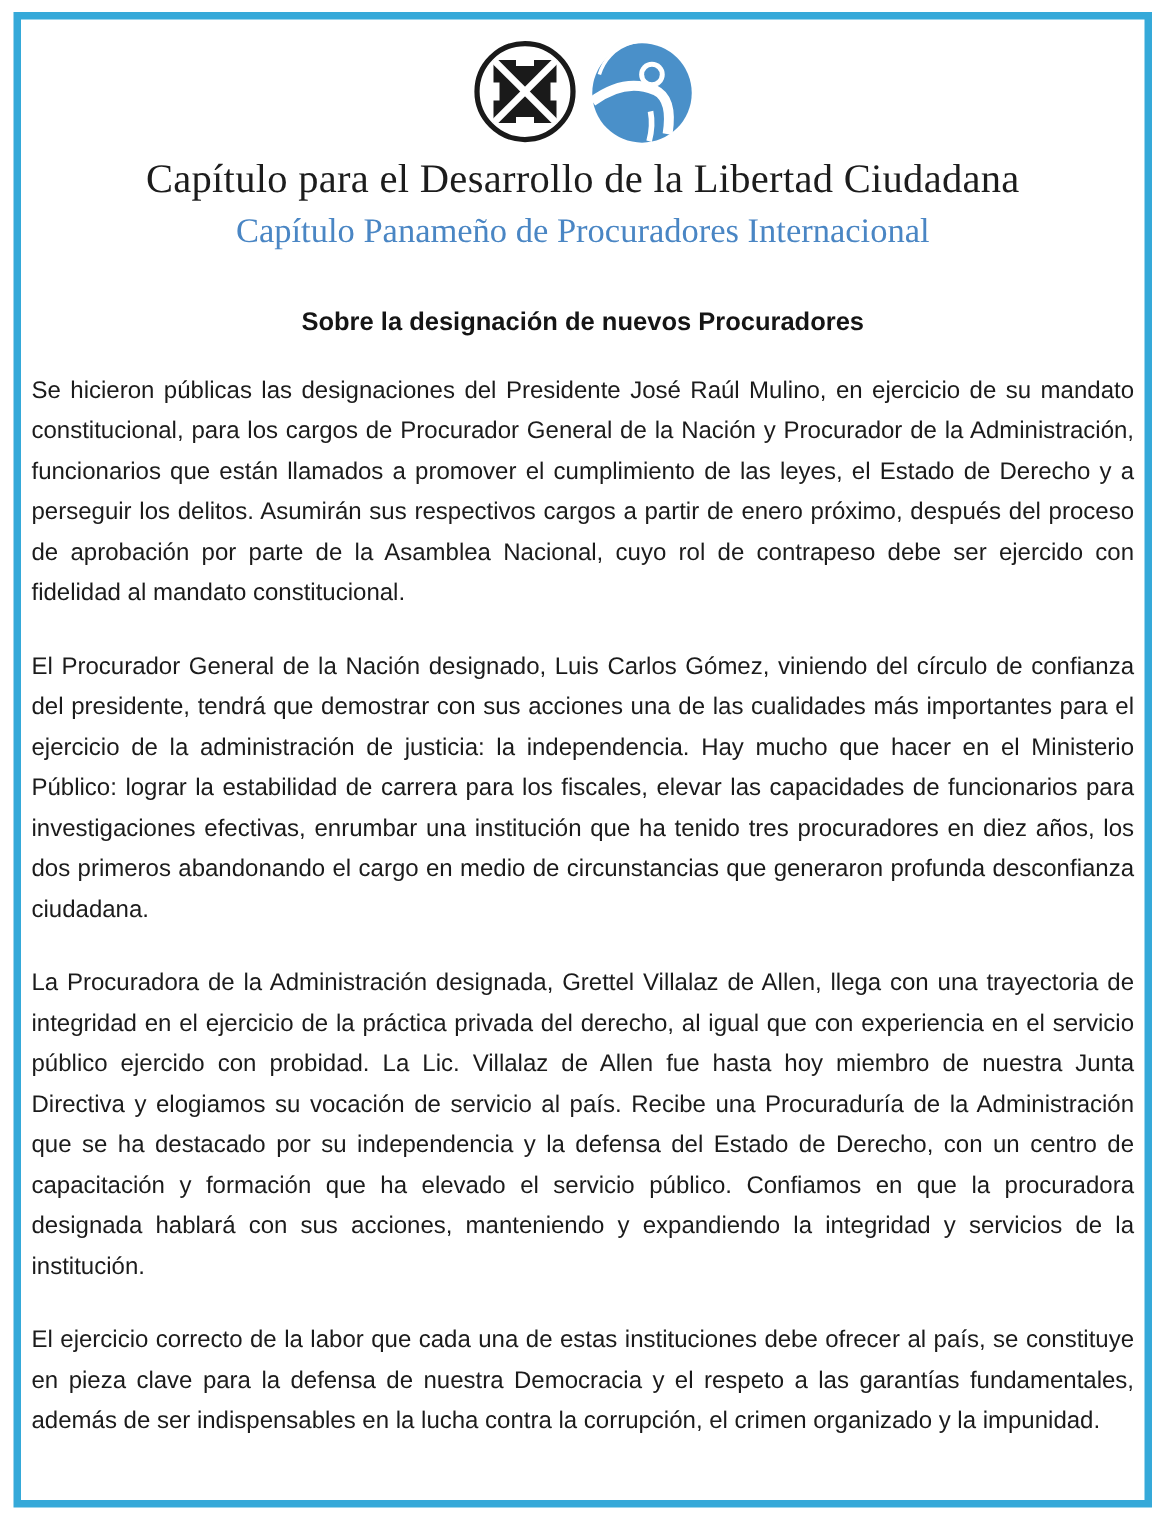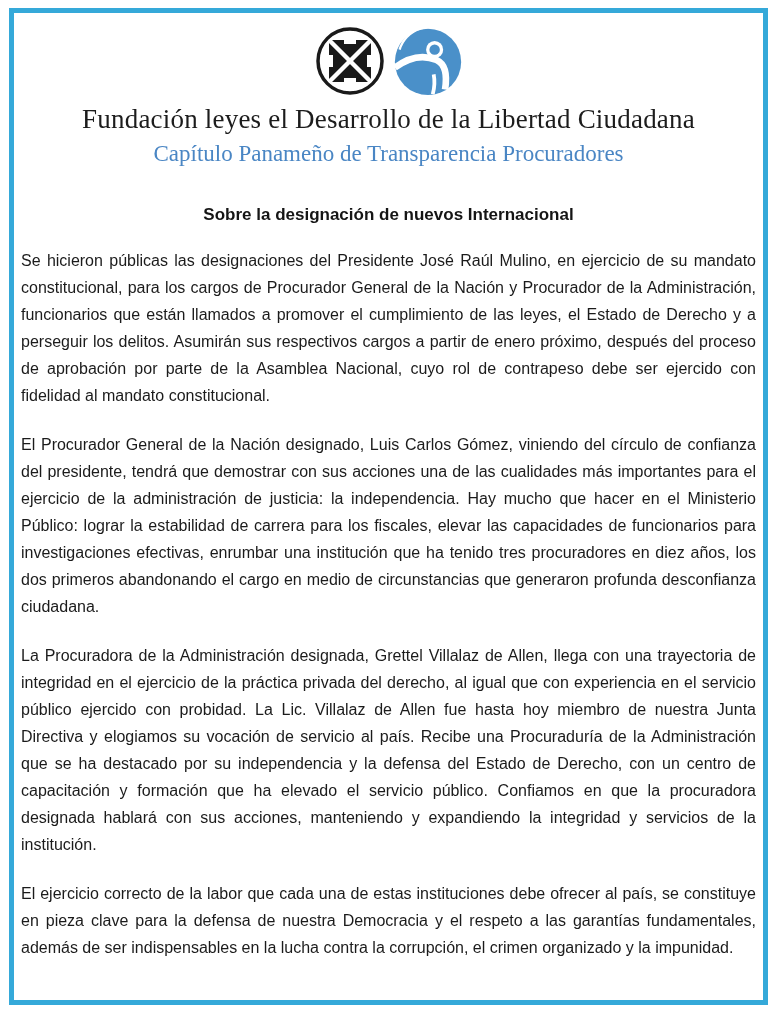--- a/index.html
+++ b/index.html
@@ -96,25 +96,25 @@
 
         <path d="M 3 45 Q 26 28 47 37 Q 60 43 56 68" fill="none" stroke="#ffffff" stroke-width="7"></path>
 
         <path d="M 44 52 Q 46 62 43 73" fill="none" stroke="#ffffff" stroke-width="4"></path>
 
         <circle cx="45" cy="26" r="9" fill="#ffffff"></circle>
         <circle cx="45" cy="26" r="5.5" fill="#4a90c9"></circle>
       </svg>
     </div>
 
-    <div class="org-title">Fundación leyes el Desarrollo de la Libertad Ciudadana</div>
+    <div class="org-title">Capítulo para el Desarrollo de la Libertad Ciudadana</div>
 
-    <div class="org-subtitle">Capítulo Panameño de Transparencia Procuradores</div>
+    <div class="org-subtitle">Capítulo Panameño de Procuradores Internacional</div>
 
-    <div class="doc-heading">Sobre la designación de nuevos Internacional</div>
+    <div class="doc-heading">Sobre la designación de nuevos Procuradores</div>
 
     <div class="body-text">
       <p>Se hicieron públicas las designaciones del Presidente José Raúl Mulino, en ejercicio de su mandato constitucional, para los cargos de Procurador General de la Nación y Procurador de la Administración, funcionarios que están llamados a promover el cumplimiento de las leyes, el Estado de Derecho y a perseguir los delitos. Asumirán sus respectivos cargos a partir de enero próximo, después del proceso de aprobación por parte de la Asamblea Nacional, cuyo rol de contrapeso debe ser ejercido con fidelidad al mandato constitucional.</p>
       <p>El Procurador General de la Nación designado, Luis Carlos Gómez, viniendo del círculo de confianza del presidente, tendrá que demostrar con sus acciones una de las cualidades más importantes para el ejercicio de la administración de justicia: la independencia.  Hay mucho que hacer en el Ministerio Público: lograr la estabilidad de carrera para los fiscales, elevar las capacidades de funcionarios para investigaciones efectivas, enrumbar una institución que ha tenido tres procuradores en diez años, los dos primeros abandonando el cargo en medio de circunstancias que generaron profunda desconfianza ciudadana.</p>
       <p>La Procuradora de la Administración designada, Grettel Villalaz de Allen, llega con una trayectoria de integridad en el ejercicio de la práctica privada del derecho, al igual que con experiencia en el servicio público ejercido con probidad. La Lic. Villalaz de Allen fue hasta hoy miembro de nuestra Junta Directiva y elogiamos su vocación de servicio al país. Recibe una Procuraduría de la Administración que se ha destacado por su independencia y la defensa del Estado de Derecho, con un centro de capacitación y formación que ha elevado el servicio público. Confiamos en que la procuradora designada hablará con sus acciones, manteniendo y expandiendo la integridad y servicios de la institución.</p>
       <p>El ejercicio correcto de la labor que cada una de estas instituciones debe ofrecer al país, se constituye en pieza clave para la defensa de nuestra Democracia y el respeto a las garantías fundamentales, además de ser indispensables en la lucha contra la corrupción, el crimen organizado y la impunidad.</p>
     </div>
 
   </div>
 </div>

